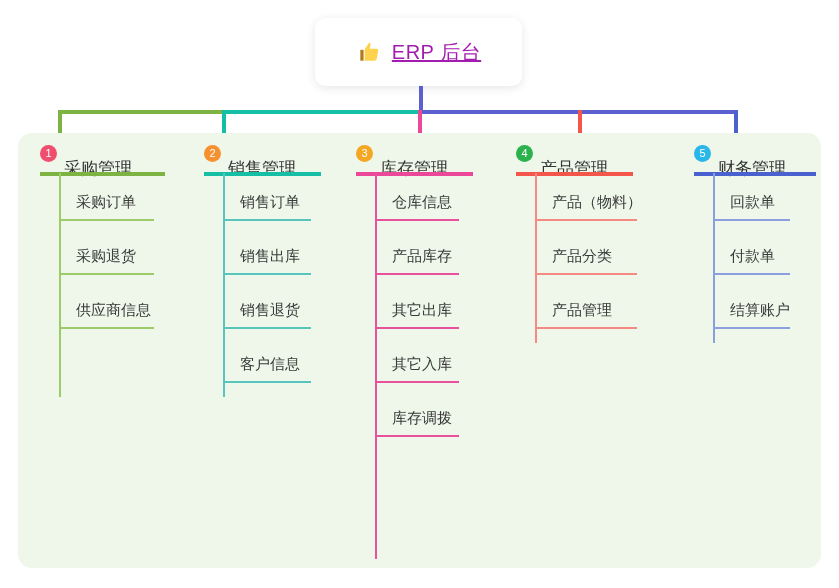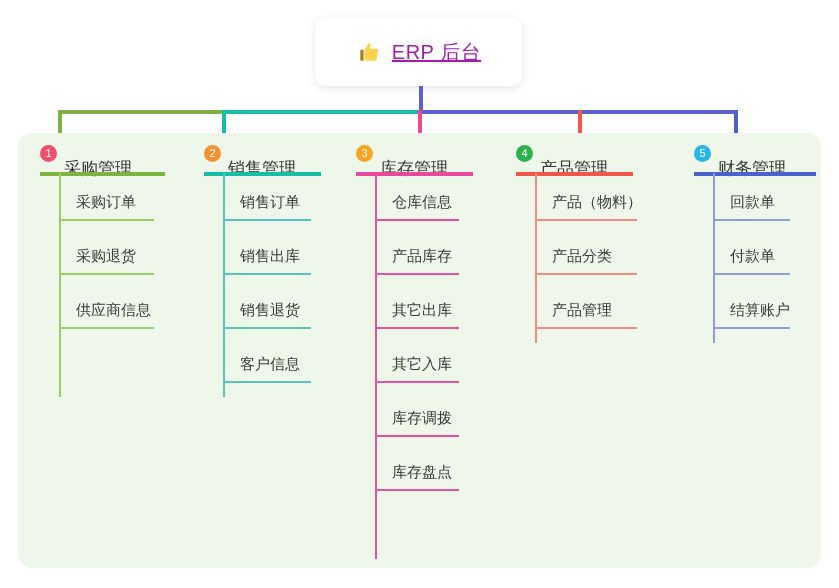--- a/index.html
+++ b/index.html
@@ -278,24 +278,20 @@
         <span class="leaf-rule"></span>
       </div>
       <div class="leaf">
         <span class="leaf-label">其它入库</span>
         <span class="leaf-rule"></span>
       </div>
       <div class="leaf">
         <span class="leaf-label">库存调拨</span>
         <span class="leaf-rule"></span>
       </div>
-      <div class="leaf">
-        <span class="leaf-label">库存盘点</span>
-        <span class="leaf-rule"></span>
-      </div>
     </div>
   </div>
 
   <div class="column" id="column-4">
     <div class="col-header">
       <span class="col-badge" style="background: rgb(43, 178, 76);">4</span>
       <span class="col-title">产品管理</span>
     </div>
     <div class="col-rule" id="col-rule-4"></div>
     <div class="leaf-list">

